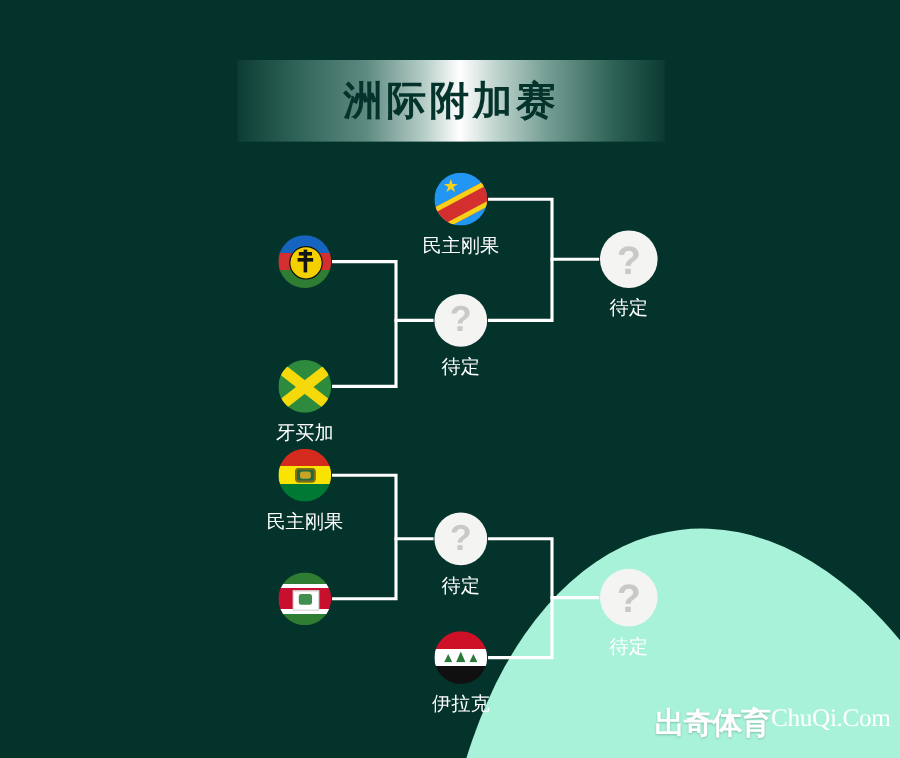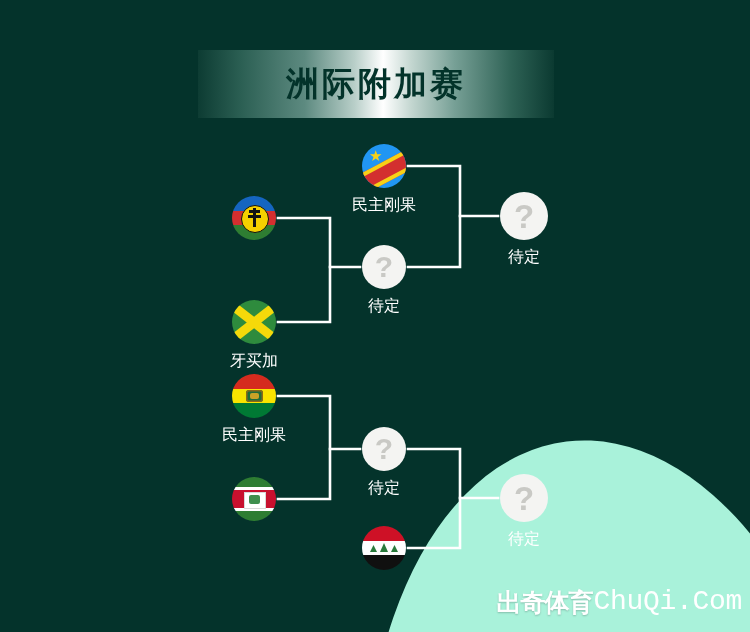--- a/index.html
+++ b/index.html
@@ -43,24 +43,24 @@
   }
   .wm-cn {
     font-size: 25px;
     font-weight: bold;
     color: #ffffff;
     letter-spacing: -1px;
     font-family: "DejaVu Sans", "Liberation Sans", sans-serif;
     text-shadow: 0 1px 2px rgba(0,0,0,.22);
   }
   .wm-en {
-    font-size: 28px;
+    font-size: 21px;
     color: #ffffff;
     letter-spacing: -0.3px;
-    font-family: Liberation Mono, monospace;
+    font-family: Liberation Serif, serif;
   }
 
   
   .banner {
     position: absolute;
     left: 198px;
     top: 50px;
     width: 356px;
     height: 68px;
     background: linear-gradient(90deg,
@@ -320,20 +320,21 @@
   <div class="node" style="left:384px; top:526px">
     <div class="badge">
       <div class="flag f-irq">
           <div class="script">
             <i></i>
             <i></i>
             <i></i>
           </div>
         </div>
     </div>
+    <div class="node-label">伊拉克</div>
   </div>
 
   <div class="node" style="left:524px; top:474px">
     <div class="badge big tbd">
       <span>?</span>
     </div>
     <div class="node-label">待定</div>
   </div>
 
   <div class="watermark">

